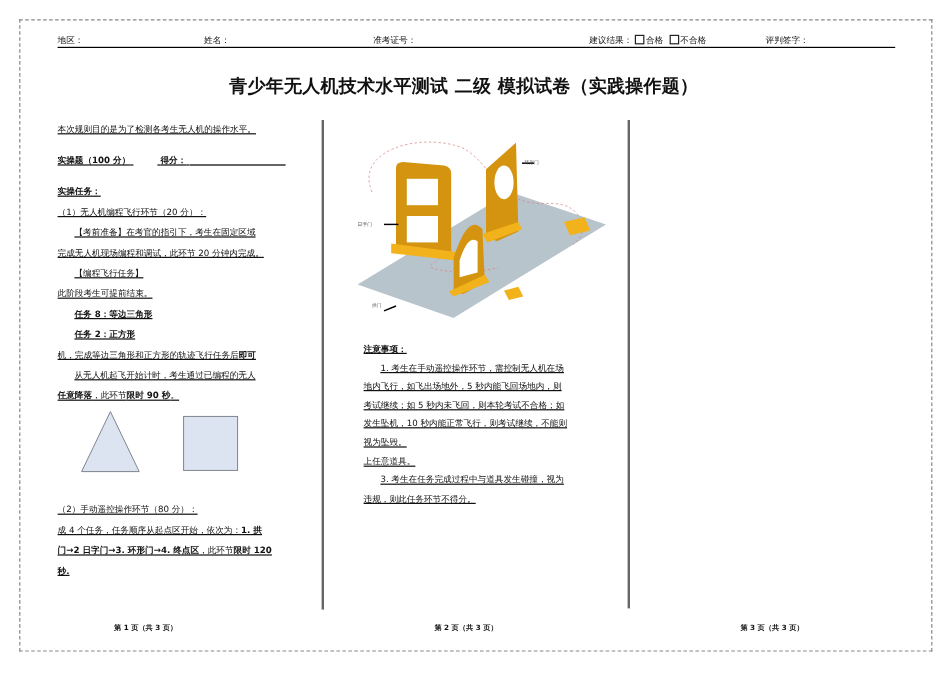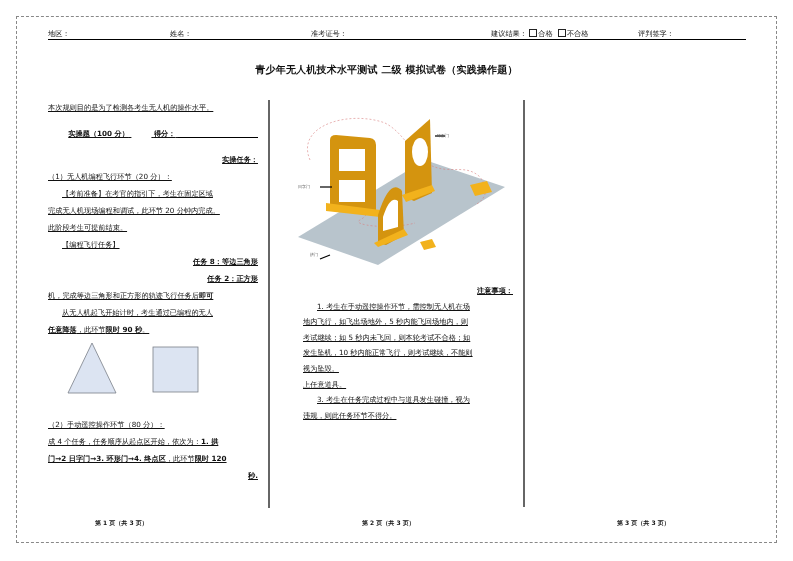--- a/index.html
+++ b/index.html
@@ -1,24 +1,24 @@
 <!DOCTYPE html>
 <html><head>
 <meta charset="utf-8">
 <style>
   html,body{margin:0;padding:0;background:#fff;}
   body{width:793px;height:561px;position:relative;overflow:hidden;font-family:"DejaVu Sans","Liberation Sans",sans-serif;color:#111;}
   .frame{position:absolute;left:16px;top:16px;width:761px;height:527px;border:1px dashed #888;box-sizing:border-box;}
   .hdr{position:absolute;top:29px;font-size:7.2px;font-weight:normal;white-space:nowrap;}
   .hdr-line{position:absolute;left:48px;top:39px;width:698px;height:0;border-top:1.2px solid #000;}
-  .title{position:absolute;left:0;width:773px;top:63px;text-align:center;font-size:10px;font-weight:bold;letter-spacing:0.2px;}
+  .title{position:absolute;left:0;width:773px;top:63px;text-align:center;font-size:15px;font-weight:bold;letter-spacing:0.2px;}
   .col{position:absolute;font-size:7.2px;line-height:17px;}
   .vline{position:absolute;width:1.5px;background:#666;}
   .p{margin:0;white-space:nowrap;text-decoration:underline;}
-  .b{font-weight:bold;text-align:right;}
+  .b{font-weight:bold;}
   .ind{padding-left:14px;}
   .footer{position:absolute;top:519px;font-size:6px;font-weight:bold;white-space:nowrap;}
   .lbl{position:absolute;font-size:4px;color:#555;white-space:nowrap;}
   .chk{display:inline-block;width:6px;height:6px;border:0.8px solid #222;vertical-align:-1px;margin-right:1px;}
 </style>
 </head>
 <body>
 
 <div class="frame"></div>
 
@@ -40,22 +40,22 @@
   <p class="p b" style="margin-top:9px;">
     <span>实操题（100 分）</span>
     <span style="display:inline-block;width:20px"></span>
     <span>得分：</span>
     <span style="display:inline-block;width:80px;border-bottom:1px solid #000;height:8px;vertical-align:-2px;"></span>
   </p>
   <p class="p b" style="margin-top:9px;">实操任务：</p>
   <p class="p">（1）无人机编程飞行环节（20 分）：</p>
   <p class="p ind">【考前准备】在考官的指引下，考生在固定区域</p>
   <p class="p">完成无人机现场编程和调试，此环节 20 分钟内完成。</p>
+  <p class="p ind">【编程飞行任务】</p>
   <p class="p">此阶段考生可提前结束。</p>
-  <p class="p ind">【编程飞行任务】</p>
   <p class="p ind b">任务 8：等边三角形</p>
   <p class="p ind b">任务 2：正方形</p>
   <p class="p"><span>机，完成等边三角形和正方形的轨迹飞行任务后</span><span class="b">即可</span></p>
   <p class="p ind">从无人机起飞开始计时，考生通过已编程的无人</p>
   <p class="p"><span class="b">任意降落</span><span>，此环节</span><span class="b">限时 90 秒</span><span>。</span></p>
 </div>
 
 <svg style="position:absolute;left:66px;top:341px" width="52" height="54">
   <polygon points="26,2 50,52 2,52" fill="#DCE4F2" stroke="#7A7F88" stroke-width="0.8"></polygon>
 </svg>

